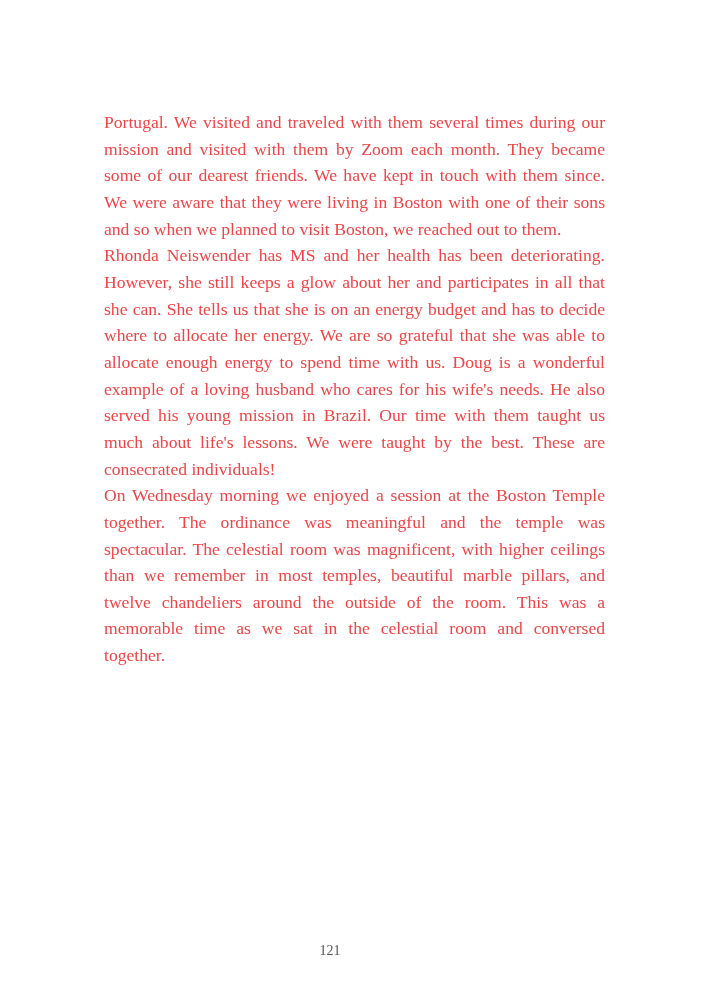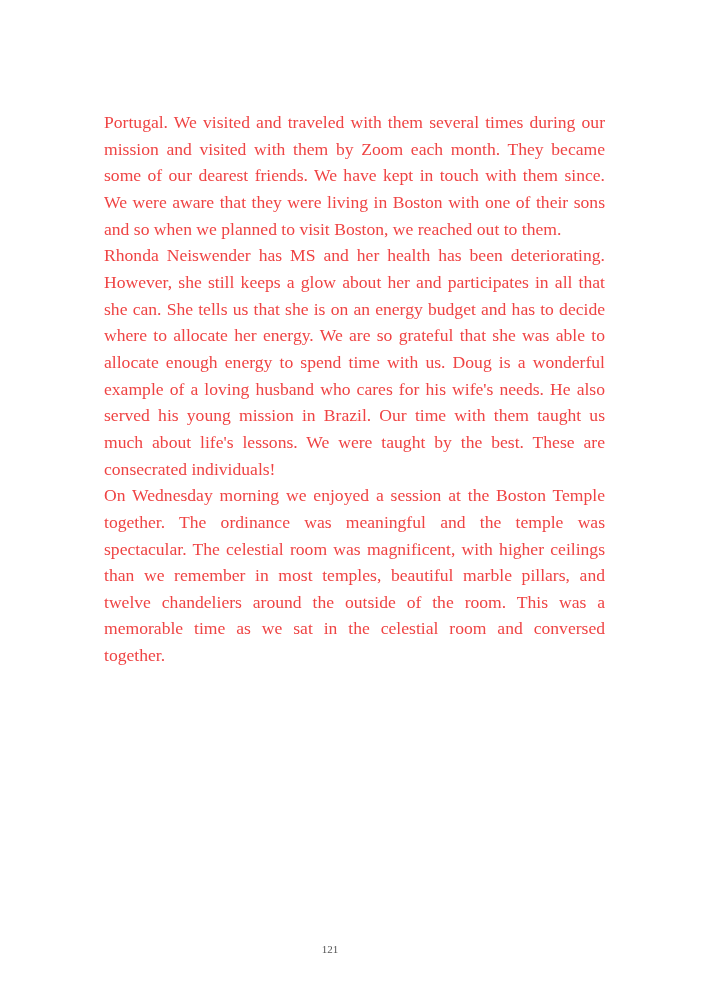--- a/index.html
+++ b/index.html
@@ -9,21 +9,21 @@
     font-family: "Liberation Serif", "DejaVu Serif", serif;
     font-size: 17.6px; line-height: 26.65px; color: #ef4444;
     text-align: justify;
     margin-top: 28px;
   }
   .para { margin: 0; }
   .page-number {
     position: absolute; left: 0; width: 660px; top: 943px;
     text-align: center;
     font-family: "Liberation Serif", "DejaVu Serif", serif;
-    font-size: 11px; color: #555555;
+    font-size: 14px; color: #555555;
   }
 </style>
 </head>
 <body>
 
 <div class="page">
   <p class="para">Portugal.  We visited and traveled with them several times during our mission and visited with them by Zoom each month.  They became some of our dearest friends.  We have kept in touch with them since.  We were aware that they were living in Boston with one of their sons and so when we planned to visit Boston, we reached out to them.</p>
   <p class="para">Rhonda Neiswender has MS and her health has been deteriorating.  However, she still keeps a glow about her and participates in all that she can.  She tells us that she is on an energy budget and has to decide where to allocate her energy.  We are so grateful that she was able to allocate enough energy to spend time with us.  Doug is a wonderful example of a loving husband who cares for his wife's needs.  He also served his young mission in Brazil.  Our time with them taught us much about life's lessons.  We were taught by the best.  These are consecrated individuals!</p>
   <p class="para">On Wednesday morning we enjoyed a session at the Boston Temple together.  The ordinance was meaningful and the temple was spectacular.  The celestial room was magnificent, with higher ceilings than we remember in most temples, beautiful marble pillars, and twelve chandeliers around the outside of the room.  This was a memorable time as we sat in the celestial room and conversed together.</p>
 </div>

